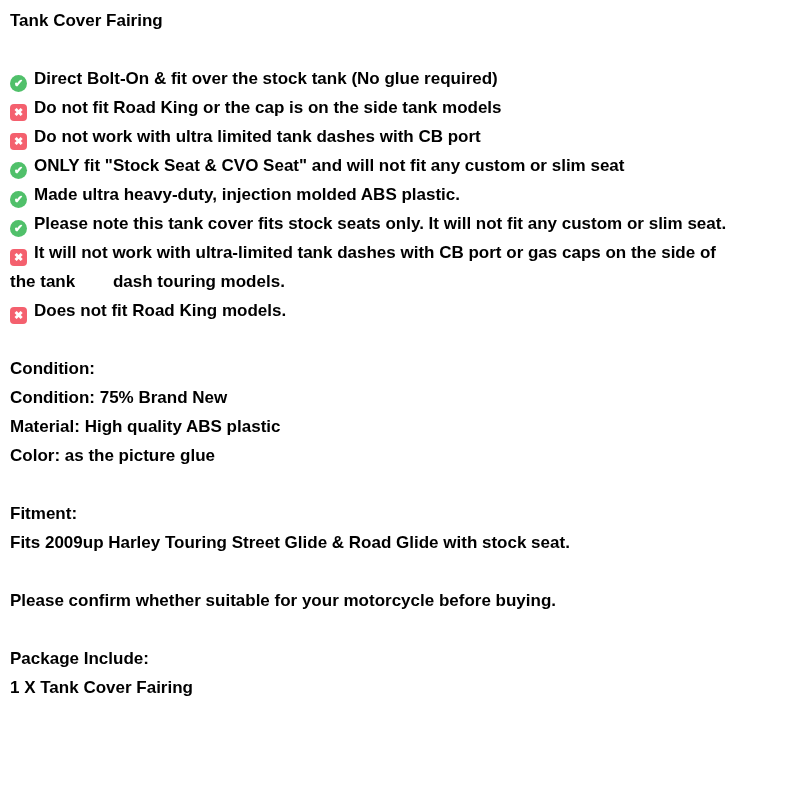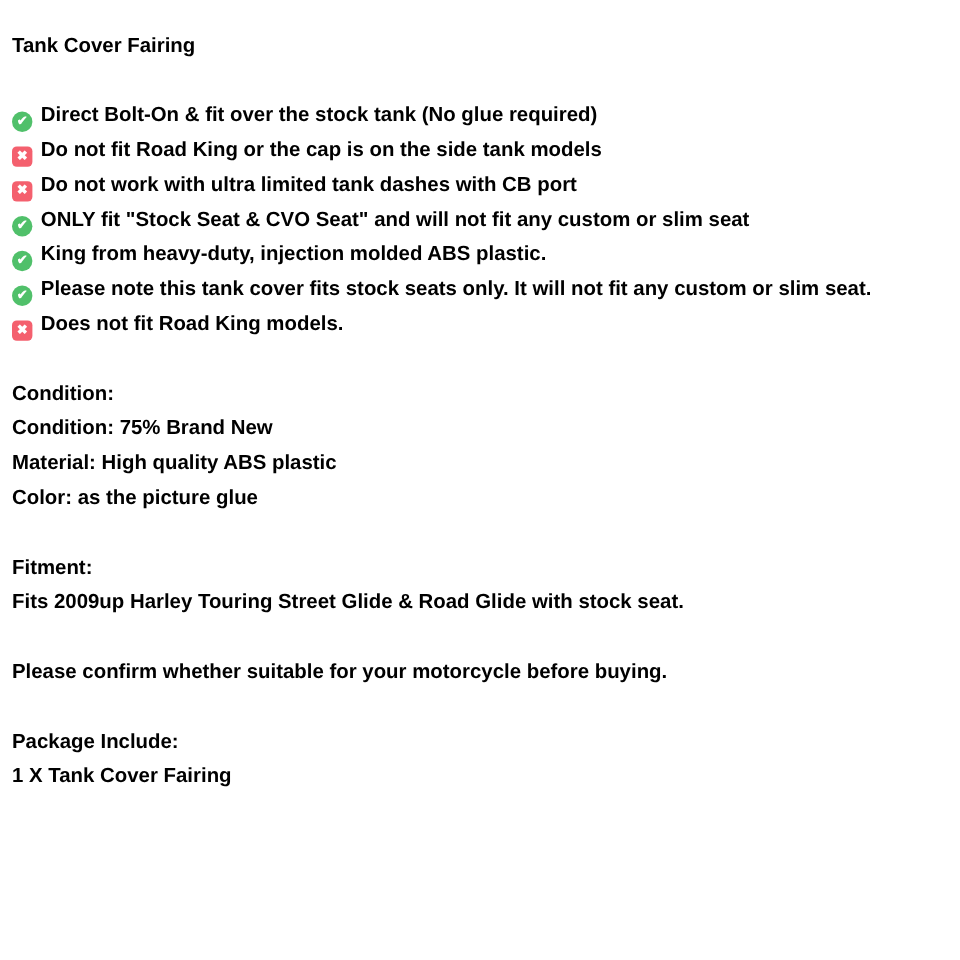--- a/index.html
+++ b/index.html
@@ -6,21 +6,21 @@
   body{
     width:800px;height:800px;
     background:var(--background,#fff);
     color:var(--text,#000);
     font-family:"Liberation Sans",sans-serif;
     font-weight:bold;
     font-size:17px;
     line-height:29px;
     overflow:hidden;
   }
-  .page{padding:6px 6px 0 10px;margin-top:17px;}
+  .page{padding:6px 6px 0 10px;}
   .gap{height:29px;}
   .line{white-space:pre-wrap;}
   .feat{white-space:pre-wrap;}
   .ic{
     display:inline-flex;
     align-items:center;
     justify-content:center;
     width:17px;height:17px;
     margin-right:7px;
     color:#fff;
@@ -39,22 +39,24 @@
 
   <div class="line">Tank Cover Fairing</div>
 
   <div class="gap"></div>
 
 
   <div class="feat"><span class="ic check">✔</span><span class="feat-text">Direct Bolt-On &amp; fit over the stock tank (No glue required)</span></div>
   <div class="feat"><span class="ic cross">✖</span><span class="feat-text">Do not fit Road King or the cap is on the side tank models</span></div>
   <div class="feat"><span class="ic cross">✖</span><span class="feat-text">Do not work with ultra limited tank dashes with CB port</span></div>
   <div class="feat"><span class="ic check">✔</span><span class="feat-text">ONLY fit "Stock Seat &amp; CVO Seat" and will not fit any custom or slim seat</span></div>
-  <div class="feat"><span class="ic check">✔</span><span class="feat-text">King from heavy-duty, injection molded ABS plastic.</span></div>
+  <div class="feat"><span class="ic check">✔</span><span class="feat-text">Made ultra heavy-duty, injection molded ABS plastic.</span></div>
   <div class="feat"><span class="ic check">✔</span><span class="feat-text">Please note this tank cover fits stock seats only. It will not fit any custom or slim seat.</span></div>
+  <div class="feat"><span class="ic cross">✖</span><span class="feat-text">It will not work with ultra-limited tank dashes with CB port or gas caps on the side of
+the tank        dash touring models.</span></div>
   <div class="feat"><span class="ic cross">✖</span><span class="feat-text">Does not fit Road King models.</span></div>
 
   <div class="gap"></div>
 
   <div class="line">Condition:</div>
   <div class="line">Condition: 75% Brand New</div>
   <div class="line">Material: High quality ABS plastic</div>
   <div class="line">Color: as the picture glue</div>
 
   <div class="gap"></div>

